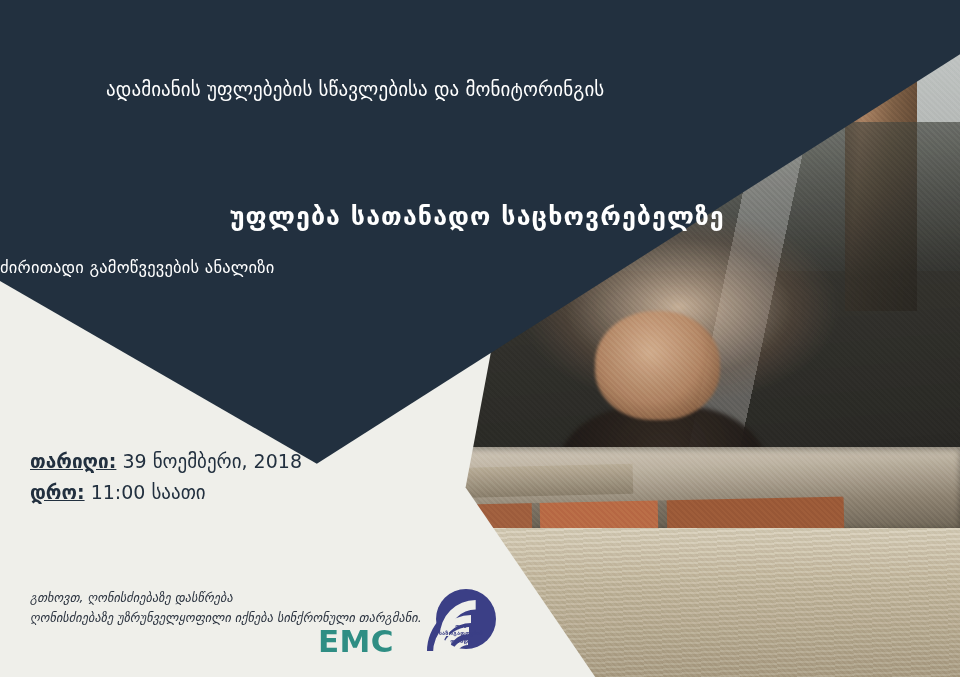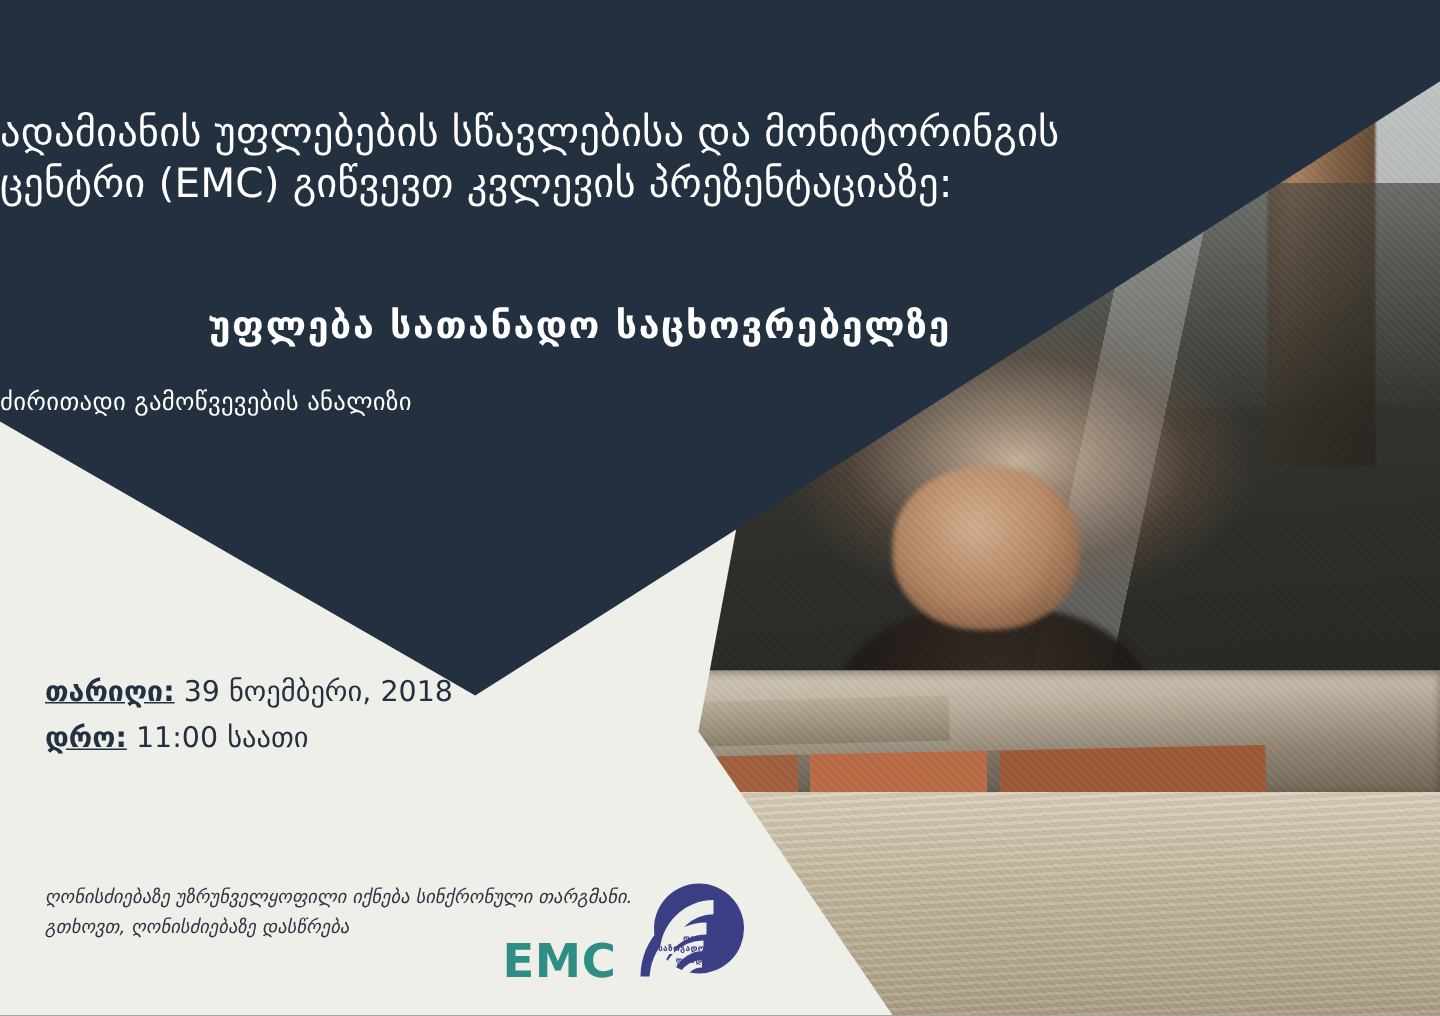--- a/index.html
+++ b/index.html
@@ -80,28 +80,28 @@
   
   .navy{
     position:absolute;inset:0;
     background:#22303f;
     clip-path:polygon(0 0,100% 0,100% 8%,33% 68.5%,0 41.5%);
   }
 
   
   .invite{
     position:absolute;left:0;right:26%;top:72px;
-    text-align:left;color:#ffffff;
-    font-size:27px;line-height:34px;letter-spacing:.1px;
+    text-align:center;color:#ffffff;
+    font-size:19px;line-height:34px;letter-spacing:.1px;
   }
   .invite .l{display:block;}
 
   .main-title{
     position:absolute;left:0;right:24.5%;top:200px;
-    text-align:center;color:#ffffff;
+    text-align:right;color:#ffffff;
     font-size:25px;line-height:34px;
     font-weight:bold;letter-spacing:1.1px;padding-left:48px;
   }
   .subtitle{
     position:absolute;left:0;right:25%;top:255px;
     text-align:left;color:#ffffff;
     font-size:16.5px;line-height:26px;letter-spacing:.2px;
   }
 
   .details{
@@ -115,21 +115,20 @@
     position:absolute;left:30px;top:588px;
     color:#2c3440;font-size:12.4px;line-height:19.5px;
     font-style:italic;
   }
 
   
   .logo-emc{
     position:absolute;left:318px;top:626px;
     color:#2f8e84;font-size:31px;font-weight:bold;letter-spacing:.4px;
     line-height:1;
-    margin-left:17px;
   }
   .logo-osgf{
     position:absolute;left:423px;top:583px;width:74px;height:76px;
   }
   .logo-osgf svg{display:block;}
   .osgf-text{
     position:absolute;left:10px;top:40px;width:56px;
     color:#3b3f86;font-size:5.6px;line-height:7.4px;
     font-weight:bold;text-align:center;letter-spacing:.2px;
   }
@@ -149,40 +148,39 @@
     <div class="plank"></div>
     <div class="bricks"></div>
     <div class="wall"></div>
     <div class="grain"></div>
   </div>
 
   <div class="navy"></div>
 
   <div class="invite">
     <span class="l">ადამიანის უფლებების სწავლებისა და მონიტორინგის</span>
-    <span class="l">ცენტრი (EMC) გიწვევთ კვლევის პრეზენტაციაზე:</span>
   </div>
 
   <div class="main-title">უფლება სათანადო საცხოვრებელზე</div>
   <div class="subtitle">ძირითადი გამოწვევების ანალიზი</div>
 
   <div class="details">
     <div class="row">
       <b>თარიღი:</b>
       <span>39 ნოემბერი, 2018</span>
     </div>
     <div class="row">
       <b>დრო:</b>
       <span>11:00 საათი</span>
     </div>
   </div>
 
   <div class="footnote">
+    <div>გთხოვთ, ღონისძიებაზე დასწრება</div>
     <div>ღონისძიებაზე უზრუნველყოფილი იქნება სინქრონული თარგმანი.</div>
-    <div>გთხოვთ, ღონისძიებაზე დასწრება</div>
   </div>
 
   <div class="logo-emc">EMC</div>
 
   <div class="logo-osgf">
     <svg width="74" height="76" viewBox="0 0 74 76">
       <circle cx="43" cy="36" r="30" fill="#3B3F86"></circle>
       <path d="M4 68 A46 46 0 0 1 50 22 L50 34 A34 34 0 0 0 16 68 Z" fill="#3B3F86"></path>
       <path d="M4 68 A46 46 0 0 1 50 22 L50 34 A34 34 0 0 0 16 68 Z" fill="#EFEFEA" transform="translate(9,-11) scale(0.78) translate(6,14)"></path>
       <path d="M10 70 A38 38 0 0 1 48 32 L48 40 A30 30 0 0 0 18 70 Z" fill="#EFEFEA"></path>

